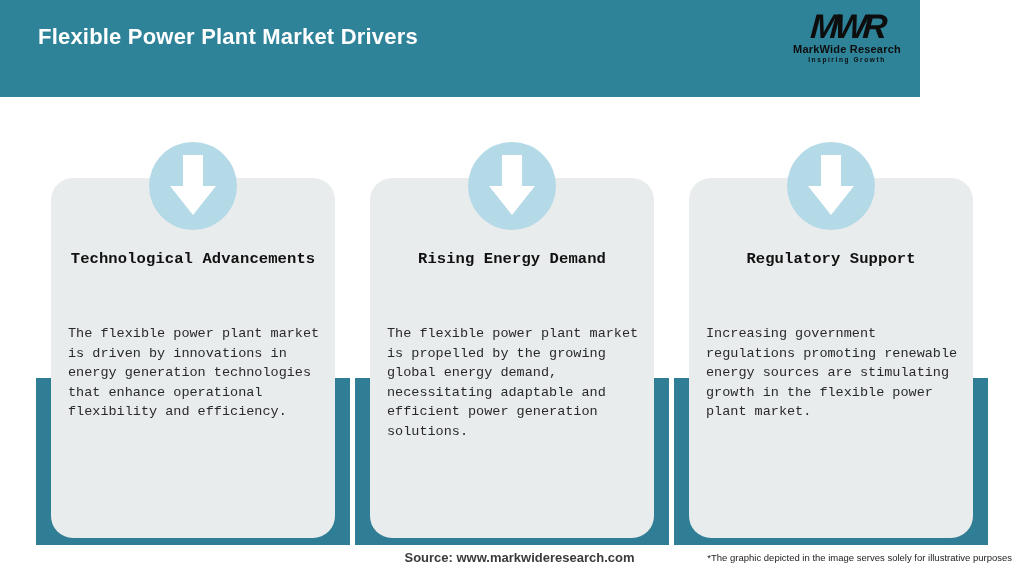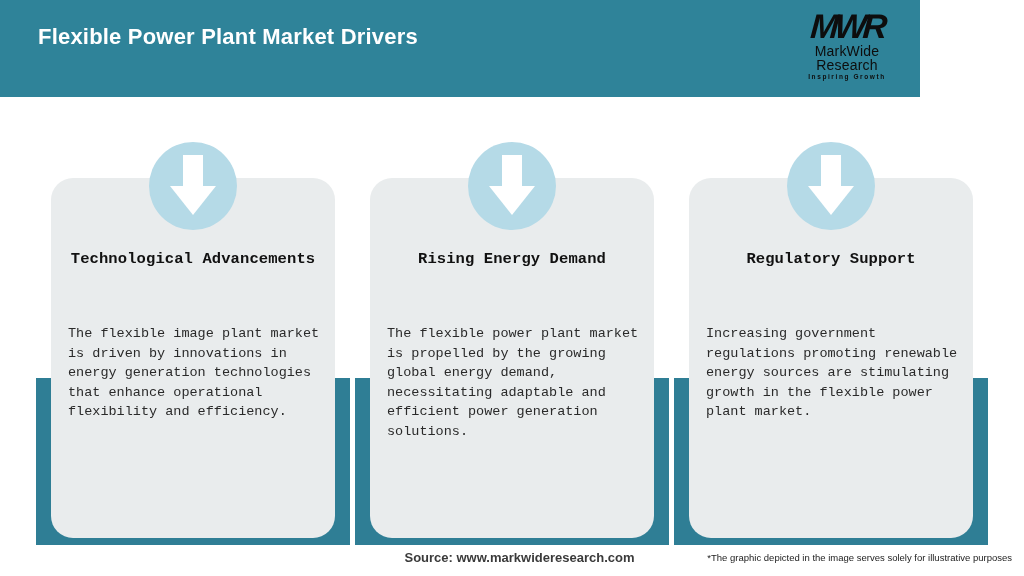--- a/index.html
+++ b/index.html
@@ -23,21 +23,21 @@
   }
   .logo {
     position:absolute; top:12px; right:18px; width:110px;
     text-align:center; color:#0d0d0d; line-height:1;
   }
   .logo-mwr {
     font-size:34px; font-weight:bold; font-style:italic;
     letter-spacing:-4px; line-height:0.85;
     transform:skewX(-4deg);
   }
-  .logo-name { font-size:14px; font-weight:normal; margin-top:3px; letter-spacing:0.2px; }
+  .logo-name { font-size:11px; font-weight:bold; margin-top:3px; letter-spacing:0.2px; }
   .logo-tagline { font-size:6.5px; font-weight:bold; margin-top:2px; letter-spacing:1.6px; }
 
   
   .cards {
     position:absolute; top:178px; left:36px; width:952px; height:367px;
     display:flex; justify-content:space-between;
   }
   .group { position:relative; width:314px; height:367px; }
   .teal-bg {
     position:absolute; left:0; right:0; top:200px; height:167px;
@@ -92,21 +92,21 @@
     <section class="group">
       <div class="teal-bg"></div>
       <div class="card">
         <div class="icon-circle">
           <svg viewBox="0 0 88 88" xmlns="http://www.w3.org/2000/svg">
             <rect x="34" y="13" width="20" height="33" fill="#ffffff"></rect>
             <polygon points="21,44 67,44 44,73" fill="#ffffff"></polygon>
           </svg>
         </div>
         <h2 class="card-title">Technological Advancements</h2>
-        <p class="card-desc">The flexible image plant market is driven by innovations in energy generation technologies that enhance operational flexibility and efficiency.</p>
+        <p class="card-desc">The flexible power plant market is driven by innovations in energy generation technologies that enhance operational flexibility and efficiency.</p>
       </div>
     </section>
 
     <section class="group">
       <div class="teal-bg"></div>
       <div class="card">
         <div class="icon-circle">
           <svg viewBox="0 0 88 88" xmlns="http://www.w3.org/2000/svg">
             <rect x="34" y="13" width="20" height="33" fill="#ffffff"></rect>
             <polygon points="21,44 67,44 44,73" fill="#ffffff"></polygon>

